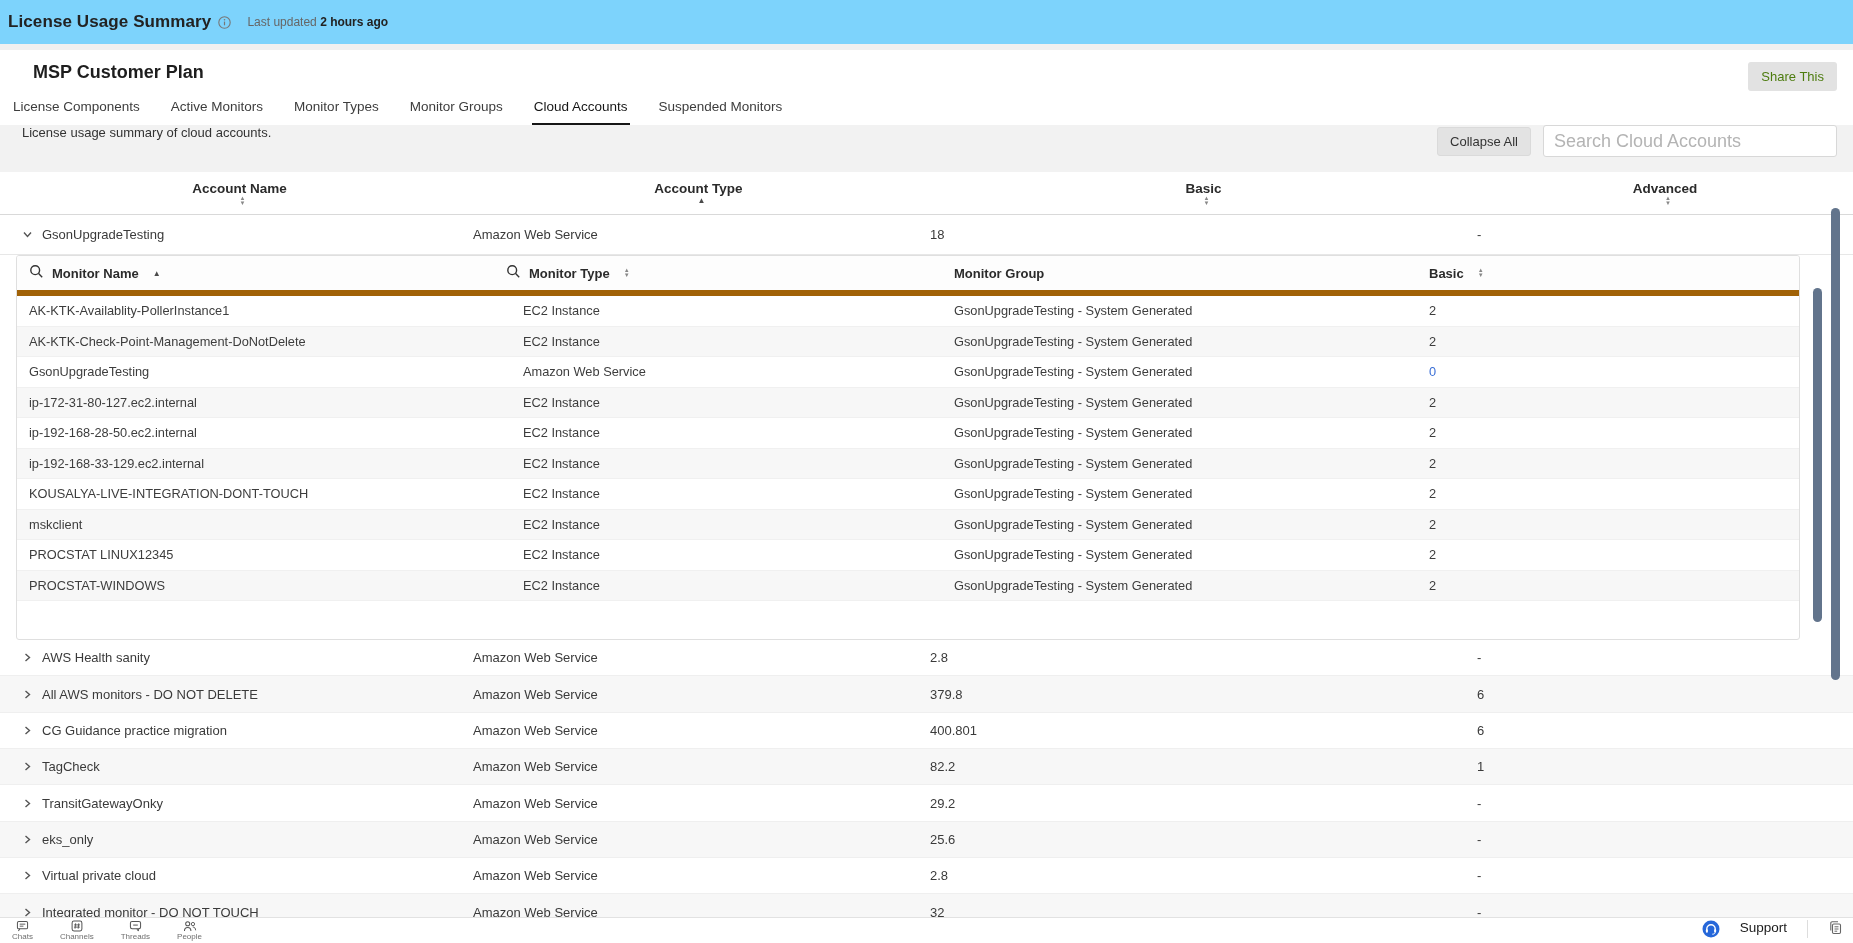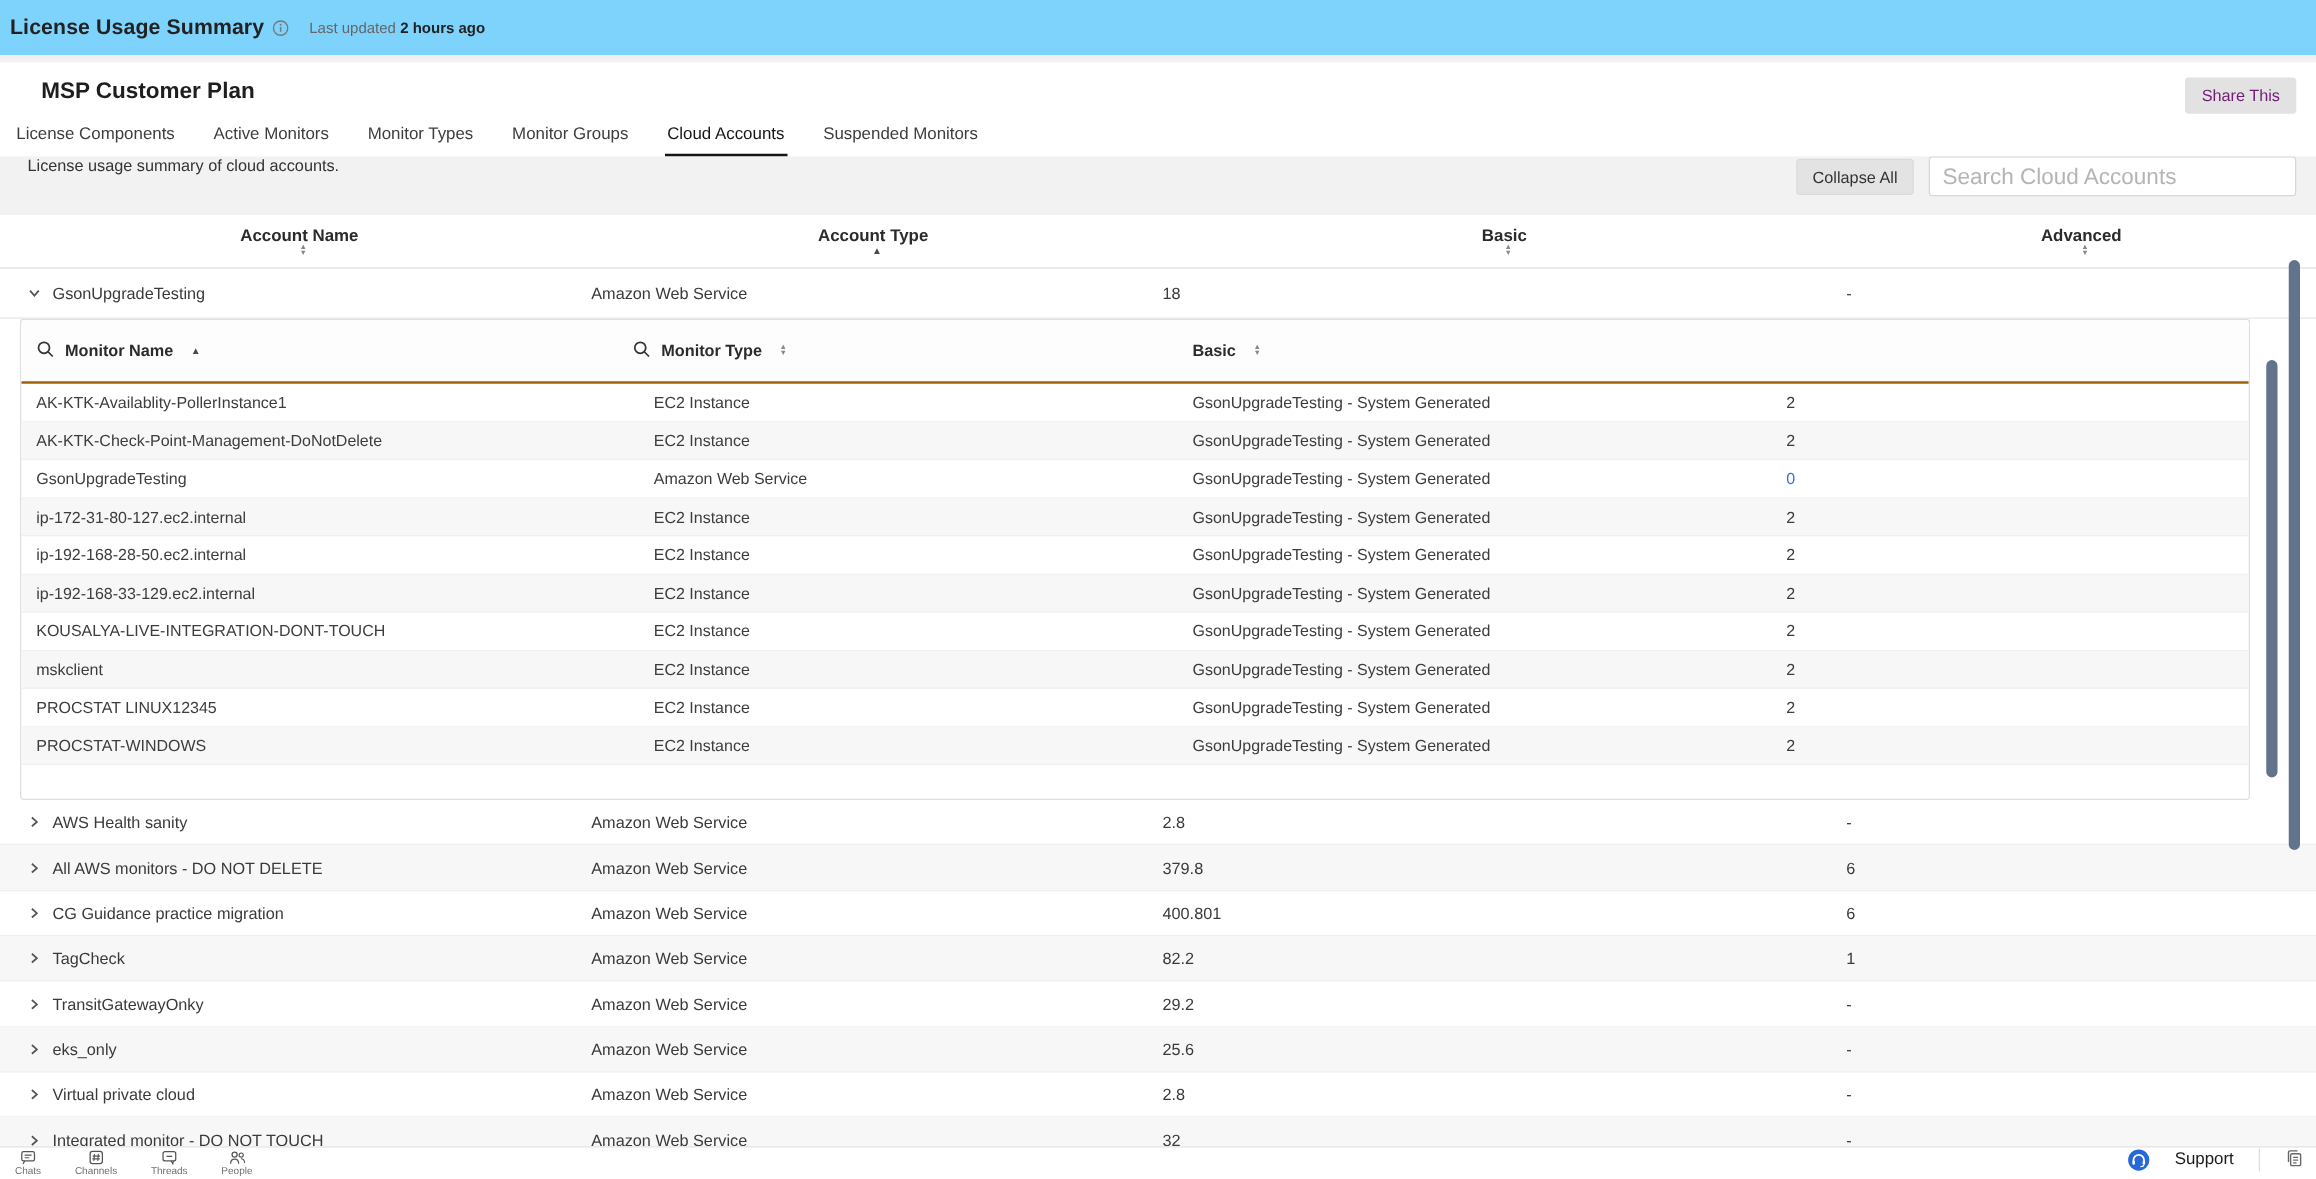--- a/index.html
+++ b/index.html
@@ -15,21 +15,21 @@
   .page-title{font-size:17px;font-weight:700;color:#222;margin:0;letter-spacing:.1px;}
   .info-ic{margin-left:7px;display:inline-flex;cursor:pointer;}
   .last-updated{margin-left:16px;font-size:12px;color:#666;}
   .last-updated b{color:#222;}
   .divider{height:6px;background:#f0f0f0;}
 
   
   .card-head{height:75px;position:relative;background:#fff;}
   .plan-title{font-size:18px;font-weight:700;color:#1e1e1e;margin:0;padding:12px 0 0 33px;}
   .share-btn{position:absolute;right:16px;top:12px;background:#e2e2e2;border:none;border-radius:3px;
-    padding:7px 13px;font-size:13px;color:#701a75;font-family:inherit;cursor:pointer;}
+    padding:7px 13px;font-size:13px;color:#4d7c0f;font-family:inherit;cursor:pointer;}
   .tab-bar{position:absolute;left:11px;bottom:0;display:flex;gap:27px;}
   .tab{font-size:13.5px;color:#3d3d3d;padding:6px 2px 9px;cursor:pointer;border-bottom:2px solid transparent;white-space:nowrap;}
   .tab.active{color:var(--active-tab,#161616);font-weight:400;border-bottom:2px solid var(--active-tab,#161616);}
 
   
   .toolbar{height:47px;background:var(--band-bg,#f2f2f2);display:flex;align-items:flex-start;
     justify-content:space-between;padding:0 16px 0 22px;box-sizing:border-box;}
   .toolbar-summary{font-size:13px;color:#333;}
   .toolbar-right{display:flex;align-items:center;gap:12px;}
   .collapse-btn{background:#e3e3e3;border:1px solid #dadada;border-radius:3px;padding:6px 12px;
@@ -53,21 +53,21 @@
   .chev{display:inline-flex;}
   .v-type{padding-left:6px;}
 
   .orow{height:36.35px;font-size:13px;color:#3a3a3a;border-bottom:1px solid #efefef;box-sizing:border-box;cursor:pointer;}
   .stripe{background:var(--stripe-bg,#f7f7f7);}
 
   
   .nested{margin-left:16px;width:1784px;height:385px;border:1px solid #dfdfdf;border-radius:3px;
     box-sizing:border-box;background:#fff;overflow:hidden;}
   .grid-nested{display:grid;grid-template-columns:489px 448px 475px 1fr;align-items:center;}
-  .nested-head{height:51px;border-bottom:2px solid #a16207;box-sizing:border-box;background:#fdfdfd;
+  .nested-head{height:40px;border-bottom:6px solid #a16207;box-sizing:border-box;background:#fdfdfd;
     font-size:13px;font-weight:700;color:#2b2b2b;}
   .nh-cell{display:flex;align-items:center;gap:8px;}
   .nh-name{padding-left:12px;}
   .nrow{height:30.5px;font-size:12.8px;color:#3d3d3d;border-bottom:1px solid #f0f0f0;box-sizing:border-box;cursor:pointer;}
   .n-name{padding-left:12px;}
   .n-type{padding-left:17px;}
   .link{color:var(--link-blue,#3b6fd6);cursor:pointer;}
 
   
   .scroll-thumb{position:absolute;width:9px;border-radius:5px;background:var(--scrollbar-thumb,#62748c);z-index:6;cursor:pointer;}
@@ -186,20 +186,23 @@
           <svg width="15" height="15" viewBox="0 0 15 15">
               <circle cx="6.2" cy="6.2" r="4.4" fill="none" stroke="#333" stroke-width="1.4"></circle>
               <line x1="9.6" y1="9.6" x2="13.2" y2="13.2" stroke="#333" stroke-width="1.4"></line>
             </svg>
         </span>
         <span>Monitor Type</span>
         <span class="sort sort-both">
             <span>▲</span>
             <span>▼</span>
           </span>
+      </div>
+      <div class="nh-cell">
+        <span>Monitor Group</span>
       </div>
       <div class="nh-cell">
         <span>Basic</span>
         <span class="sort sort-both">
             <span>▲</span>
             <span>▼</span>
           </span>
       </div>
     </div>
     <div id="nested-rows">

